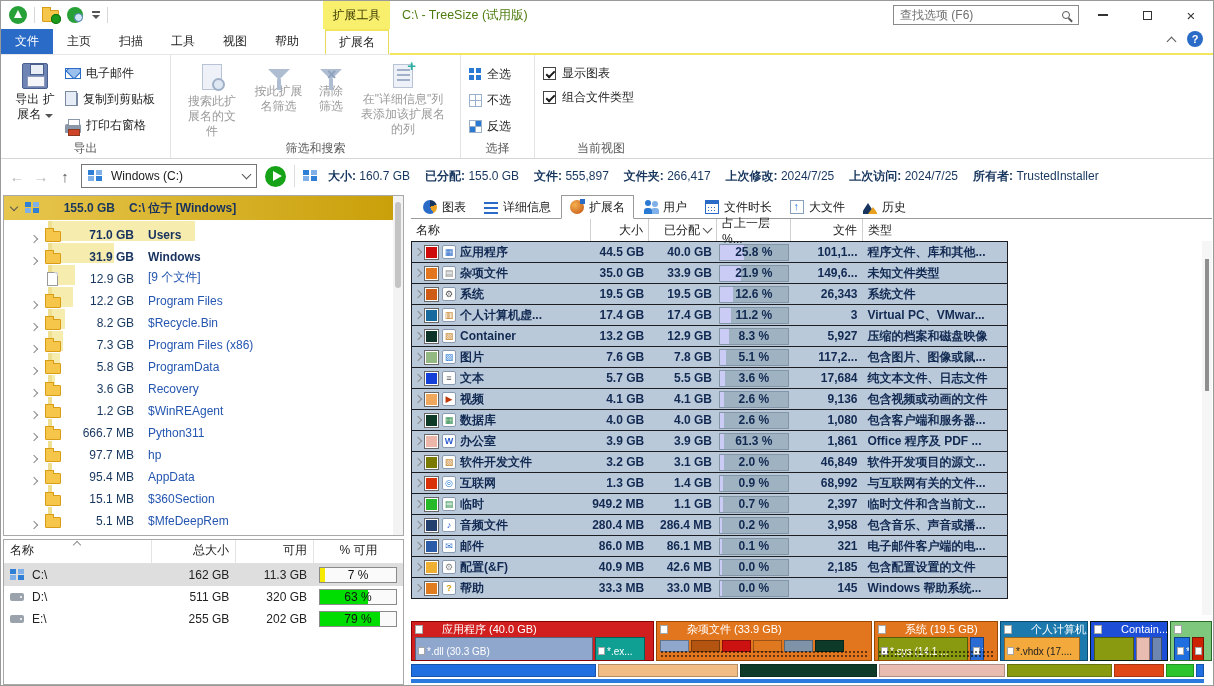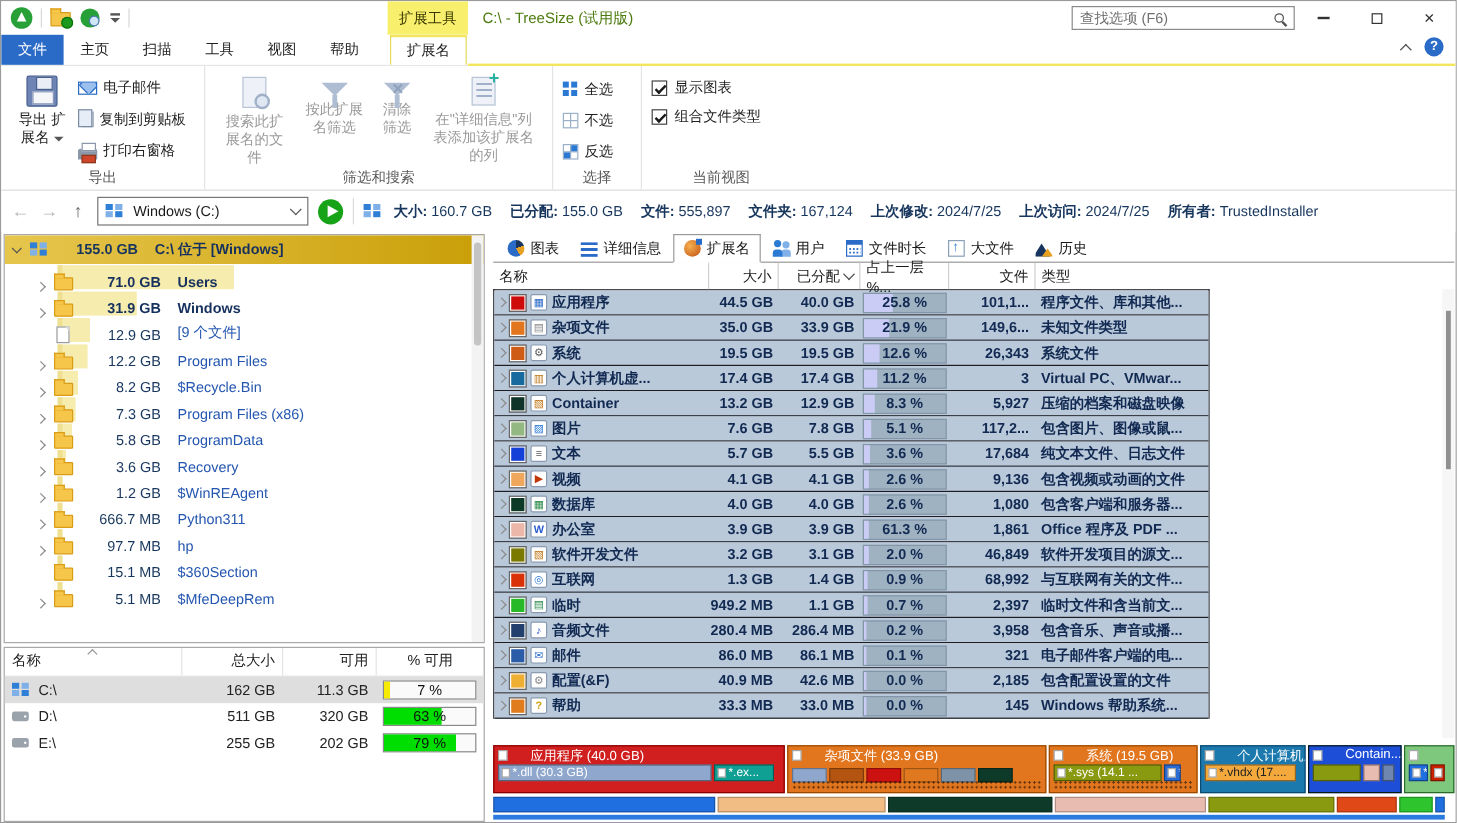--- a/index.html
+++ b/index.html
@@ -175,21 +175,21 @@
 .pcell .pt{position:absolute;inset:0;display:flex;align-items:center;justify-content:center}
 .rsbar{position:absolute;right:0;top:46px;height:374px;width:10px;background:#f6f6f6}
 .rsbar .thumb{position:absolute;right:3px;top:18px;width:4px;height:132px;background:#8f8f8f}
 
 
 .tmap{position:absolute;left:0;right:8px;top:426px;height:64px}
 .tm-block{position:absolute;top:0;height:40px;overflow:hidden}
 .tm-label{display:flex;align-items:center;gap:19px;height:14px;padding:1px 3px;color:#fff;font-size:11px;white-space:nowrap;overflow:hidden}
 .tm-licon{width:8px;height:9px;background:#fff;border:1px solid rgba(0,0,0,.35);flex:0 0 auto}
 .tm-kids{display:flex;gap:2px;padding:1px 3px;align-items:flex-start}
-.tm-kid{height:14px;display:flex;align-items:center;gap:2px;padding:0 2px;font-size:10px;white-space:nowrap;overflow:hidden;border:1px solid rgba(0,0,0,.4)}
+.tm-kid{height:28px;display:flex;align-items:center;gap:2px;padding:0 2px;font-size:10px;white-space:nowrap;overflow:hidden;border:1px solid rgba(0,0,0,.4)}
 .tm-kid .tm-licon{width:7px;height:8px}
 .tm-sq{height:12px;border:1px solid rgba(0,0,0,.3);margin-top:3px}
 .tm-dots{position:absolute;left:3px;right:3px;bottom:2px;height:8px;background:radial-gradient(rgba(0,0,0,.55) 0.8px,transparent 1px);background-size:4px 4px}
 .tm-x{margin-left:auto;color:#fff;font-size:10px;line-height:1}
 .tm-strip{position:absolute;left:0;right:0;top:43px;height:13px;display:flex;gap:2px}
 .tm-seg{height:100%;border:1px solid rgba(0,0,0,.25)}
 .tm-base{position:absolute;left:0;right:0;bottom:2px;height:4px;background:#2a7ae0}
 </style>
 </head>
 <body>
@@ -353,21 +353,21 @@
     </div>
     <div>
         <div class="ic-play"></div>
       </div>
     <div class="vsep"></div>
     <span class="ic-drive"></span>
     <div class="stats" id="stats">
         <span class="stat"><b>大小:</b> <span>160.7 GB</span></span>
         <span class="stat"><b>已分配:</b> <span>155.0 GB</span></span>
         <span class="stat"><b>文件:</b> <span>555,897</span></span>
-        <span class="stat"><b>文件夹:</b> <span>167,124</span></span>
+        <span class="stat"><b>文件夹:</b> <span>266,417</span></span>
         <span class="stat"><b>上次修改:</b> <span>2024/7/25</span></span>
         <span class="stat"><b>上次访问:</b> <span>2024/7/25</span></span>
         <span class="stat"><b>所有者:</b> <span>TrustedInstaller</span></span>
       </div>
   </div>
 
   <div class="treebox">
     <div class="troot">
       <span class="chev">
           <span class="chev-d2"></span>
@@ -466,20 +466,29 @@
           <span class="nm">Python311</span>
         </div>
         <div class="titem">
           <span class="bar" style="width: 2px;"></span>
           <span class="chev">
             <span class="chev-r"></span>
           </span>
           <span class="ic-folder"></span>
           <span class="sz">97.7 MB</span>
           <span class="nm">hp</span>
+        </div>
+        <div class="titem">
+          <span class="bar" style="width: 2px;"></span>
+          <span class="chev">
+            <span class="chev-r"></span>
+          </span>
+          <span class="ic-folder"></span>
+          <span class="sz">95.4 MB</span>
+          <span class="nm">AppData</span>
         </div>
         <div class="titem">
           <span class="bar" style="width: 2px;"></span>
           <span class="chev"></span>
           <span class="ic-folder"></span>
           <span class="sz">15.1 MB</span>
           <span class="nm">$360Section</span>
         </div>
         <div class="titem">
           <span class="bar" style="width: 2px;"></span>

